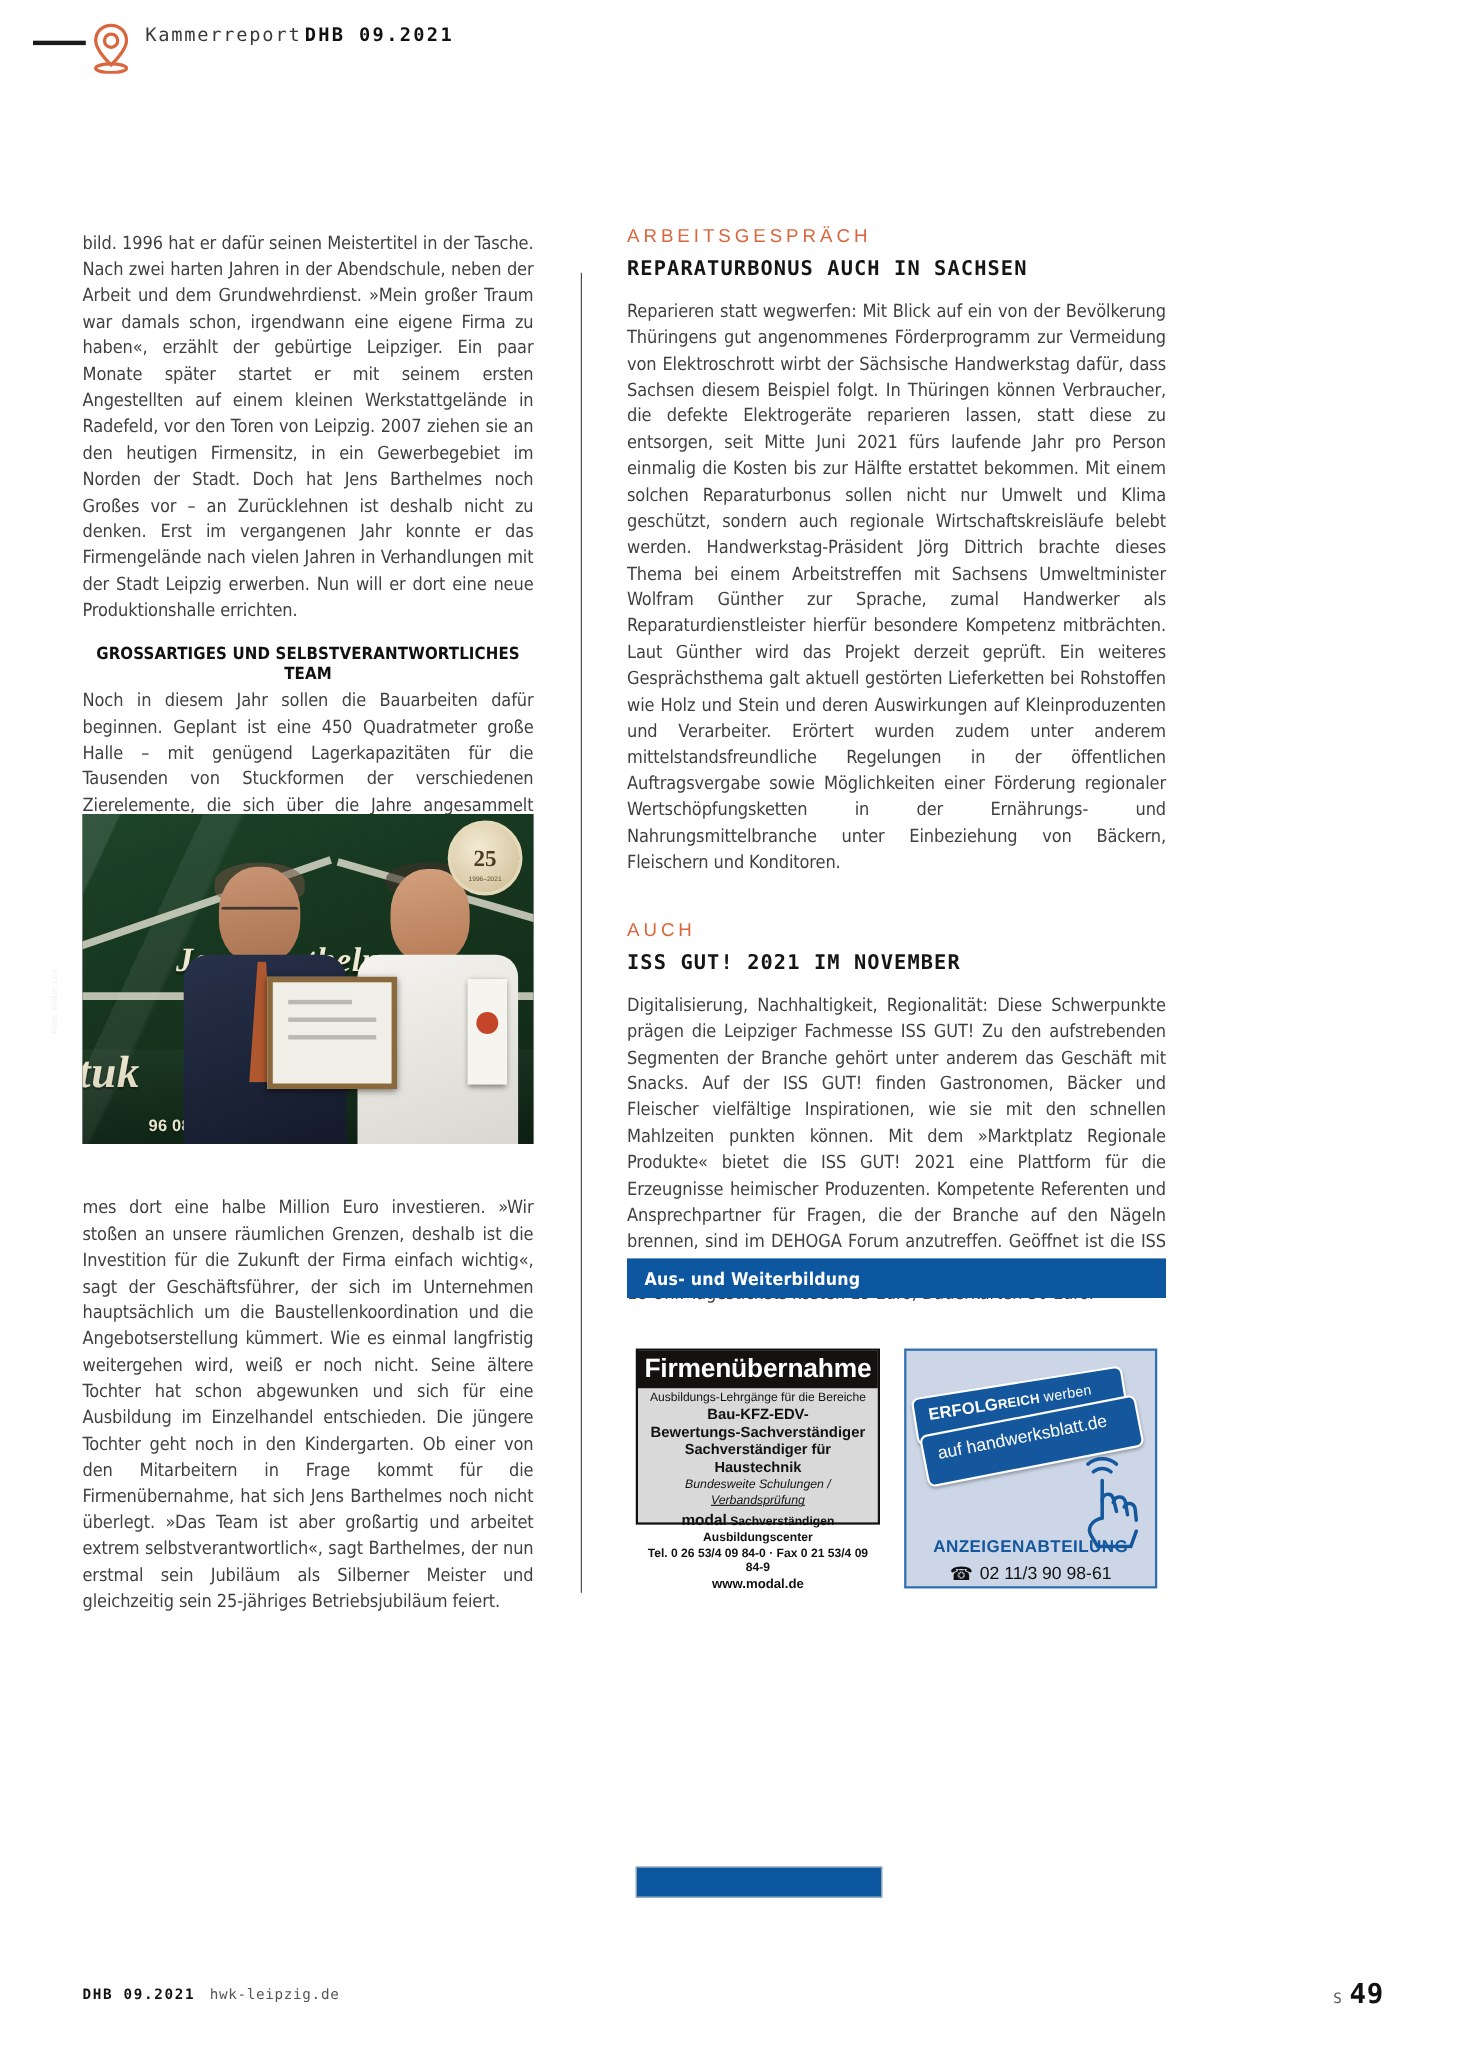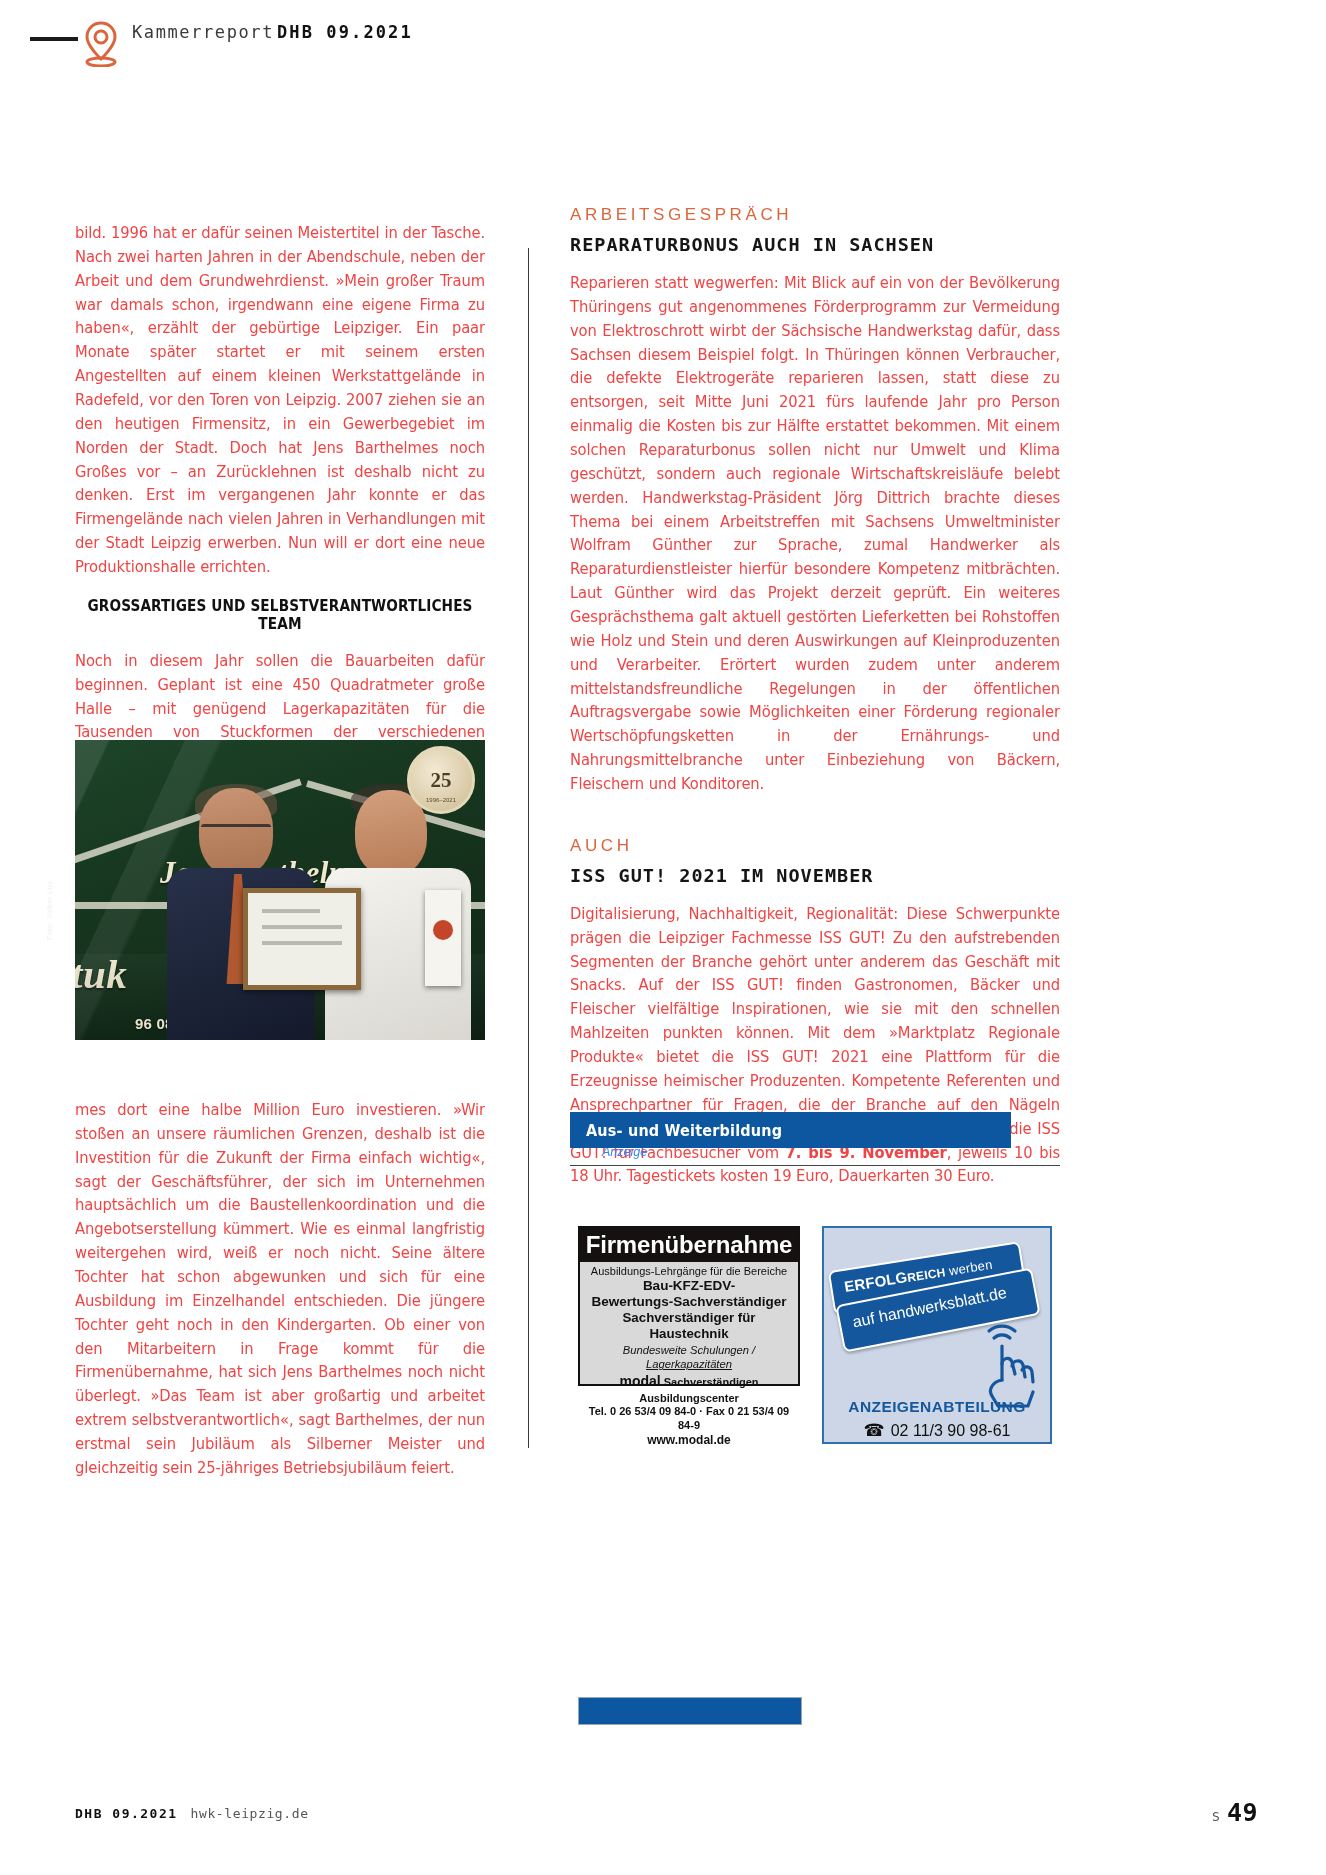--- a/index.html
+++ b/index.html
@@ -32,27 +32,27 @@
     font-family:"DejaVu Sans Mono", monospace;
   }
 
   
   .col{position:absolute;top:205px;width:410px;}
   .col-left{left:75px;}
   .col-right{left:570px;width:490px;}
   .col-divider{position:absolute;left:528px;top:248px;width:1px;height:1200px;background:#3c3c3c;}
 
   p.body{
-    margin:16px 0 17px 0;
+    margin:4px 0 17px 0;
     font-size:16.4px;
     line-height:1.455;
     text-align:justify;
     font-family:"DejaVu Sans Condensed","Liberation Sans",sans-serif;
     font-stretch:condensed;
-    color:#ef4444;
+    color:#404040;
     letter-spacing:-0.1px;
     -webkit-hyphens:none;hyphens:none;
   }
   p.body:last-child{margin-bottom:0;}
 
   h3.subhead{
     margin:18px 0 2px 0;
     font-size:15.2px;
     font-weight:700;
     letter-spacing:0.12px;
@@ -157,21 +157,21 @@
   .cert i{display:block;height:4px;background:#b9b9b2;margin:12px 14px 0 14px;}
   .cert i:nth-child(1){margin-top:16px;width:58px;}
   .box-gift{position:absolute;right:24px;top:150px;width:36px;height:96px;background:#f6f4ef;
      box-shadow:0 2px 5px rgba(0,0,0,.45);}
   .box-gift b{display:block;margin:30px auto 0;width:20px;height:20px;border-radius:50%;background:#c4452a;}
 
   
   .anzeige-label{position:absolute;left:602px;top:1145px;font-size:12.5px;font-style:italic;color:#3b82f6;
      font-family:"Liberation Sans",sans-serif;}
   .anz-rule{position:absolute;left:570px;top:1165px;width:490px;height:1px;background:#444;}
-  .anz-bar{position:absolute;left:570px;top:1112px;width:441px;height:36px;background:#0d57a0;}
+  .anz-bar{position:absolute;left:570px;top:1144px;width:490px;height:36px;background:#0d57a0;}
   .anz-bar span{position:absolute;left:16px;top:9px;color:#fff;font-size:16px;font-weight:700;
      letter-spacing:.2px;font-family:"DejaVu Sans Condensed","Liberation Sans",sans-serif;font-stretch:condensed;}
   .anz-bar-bottom{position:absolute;left:578px;top:1697px;width:222px;height:26px;background:#0d57a0;
      border:1px solid #9aa7b5;}
 
   
   .ad-sv{position:absolute;left:578px;top:1226px;width:222px;height:160px;background:#d9d9d9;
      border:2px solid #111;box-sizing:border-box;}
   .ad-sv-top{height:34px;background:#141110;display:flex;align-items:center;justify-content:center;}
   .ad-sv-top span{color:#fff;font-size:24px;font-weight:700;font-family:"Liberation Sans",sans-serif;
@@ -311,21 +311,21 @@
 
   <div class="ad-sv">
     <div class="ad-sv-top">
       <span>Firmenübernahme</span>
     </div>
     <div class="ad-sv-body">
       <div class="sv-l1">Ausbildungs-Lehrgänge für die Bereiche</div>
       <div class="sv-l2">Bau-KFZ-EDV-</div>
       <div class="sv-l3">Bewertungs-Sachverständiger</div>
       <div class="sv-l4">Sachverständiger für Haustechnik</div>
-      <div class="sv-l5"><span>Bundesweite Schulungen / </span><u>Lagerkapazitäten</u></div>
+      <div class="sv-l5"><span>Bundesweite Schulungen / </span><u>Verbandsprüfung</u></div>
       <div class="sv-l6"><b>modal</b><span class="sv-l7"> Sachverständigen Ausbildungscenter</span></div>
       <div class="sv-l7">Tel. 0 26 53/4 09 84-0 · Fax 0 21 53/4 09 84-9</div>
       <div class="sv-l8">www.modal.de</div>
     </div>
   </div>
 
   <div class="ad-hb">
     <div class="rib rib1">
       <span><b>ERFOLG</b><em>REICH</em><i> werben</i></span>
     </div>

